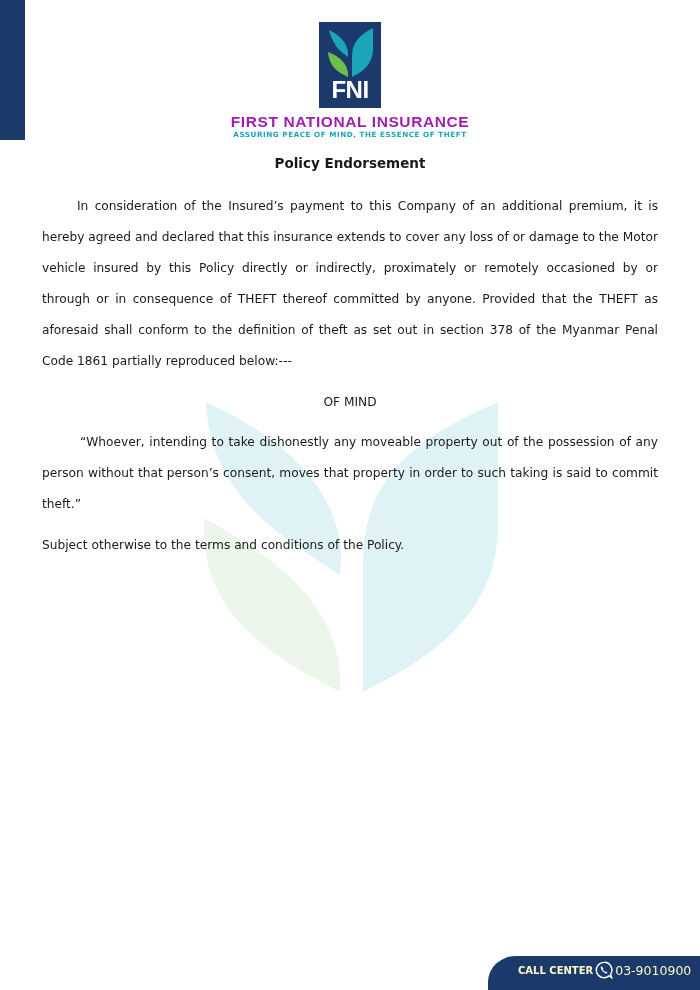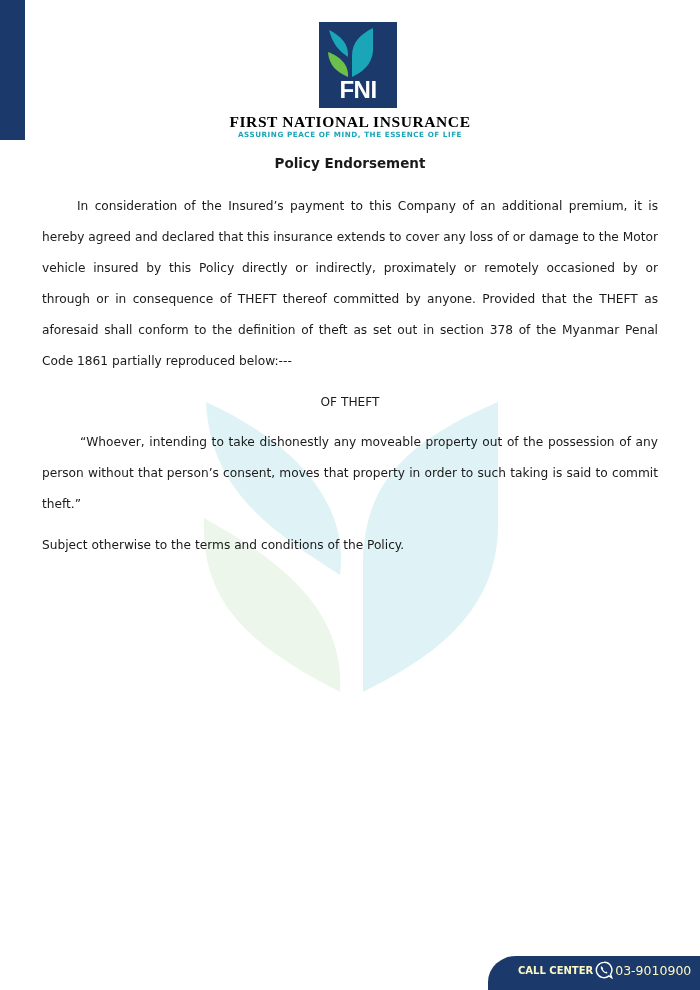--- a/index.html
+++ b/index.html
@@ -17,32 +17,31 @@
     position: absolute; left: 200px; top: 400px; width: 300px; height: 295px;
     z-index: 0;
   }
   .logo {
     position: absolute; left: 210px; top: 20px; width: 280px; height: 120px;
     text-align: center;
   }
   .logo-box {
     position: absolute; left: 109px; top: 2px; width: 62px; height: 86px;
     background: #1b3a6b;
-    padding-left: 16px;
   }
   .logo-box svg { position: absolute; left: 0; top: 0; }
   .logo-fni {
     position: absolute; left: 0; right: 0; top: 54px;
     color: #ffffff; font-weight: bold; font-size: 24px; letter-spacing: -0.5px;
     font-family: "Liberation Sans", sans-serif; text-align: center;
   }
   .logo-name {
     position: absolute; left: 0; right: 0; top: 93px;
-    color: #000000; font-weight: bold; font-size: 15.5px; letter-spacing: 0.6px;
-    font-family: Liberation Serif, serif; white-space: nowrap;
+    color: #a21caf; font-weight: bold; font-size: 15.5px; letter-spacing: 0.6px;
+    font-family: Liberation Sans, sans-serif; white-space: nowrap;
   }
   .logo-tag {
     position: absolute; left: 0; right: 0; top: 110px;
     color: #1aa5b8; font-weight: bold; font-size: 7.2px; letter-spacing: 0.55px;
     font-family: "DejaVu Sans", sans-serif; white-space: nowrap;
   }
   .title {
     position: absolute; left: 0; right: 0; top: 155px; text-align: center;
     font-weight: bold; font-size: 13.5px;
   }
@@ -81,28 +80,28 @@
 <div class="logo">
   <div class="logo-box">
     <svg width="62" height="86" viewBox="0 0 62 86">
       <path d="M10 8 C 14 24, 22 30, 29 35 C 30 22, 22 14, 10 8 Z" fill="#1aa5b8"></path>
       <path d="M9 30 C 10 44, 18 50, 29 55 C 30 42, 20 34, 9 30 Z" fill="#6cc04a"></path>
       <path d="M54 6 C 42 12, 33 20, 33 34 L 33 55 C 48 48, 55 38, 54 24 Z" fill="#1aa5b8"></path>
     </svg>
     <div class="logo-fni">FNI</div>
   </div>
   <div class="logo-name">FIRST NATIONAL INSURANCE</div>
-  <div class="logo-tag">ASSURING PEACE OF MIND, THE ESSENCE OF LIFE</div>
+  <div class="logo-tag">ASSURING PEACE OF MIND, THE ESSENCE OF THEFT</div>
 </div>
 
 <div class="title">Policy Endorsement</div>
 
 <div class="content">
   <p class="p1">In consideration of the Insured’s payment to this Company of an additional premium, it is hereby agreed and declared that this insurance extends to cover any loss of or damage to the Motor vehicle insured by this Policy directly or indirectly, proximately or remotely occasioned by or through or in consequence of THEFT thereof committed by anyone. Provided that the THEFT as aforesaid shall conform to the definition of theft as set out in section 378 of the Myanmar Penal Code 1861 partially reproduced below:---</p>
-  <p class="center-heading">OF THEFT</p>
+  <p class="center-heading">OF MIND</p>
   <p class="p2">“Whoever, intending to take dishonestly any moveable property out of the possession of any person without that person’s consent, moves that property in order to such taking is said to commit theft.”</p>
   <p class="p3">Subject otherwise to the terms and conditions of the Policy.</p>
 </div>
 
 <div class="footer">
   <div class="footer-inner">
     <span class="footer-label">CALL CENTER</span>
     <svg class="phone-icon" viewBox="0 0 20 20">
       <path d="M10 1.5 A8.5 8.5 0 1 0 15.5 16.5 L 18.5 18.5 L 17.3 14.8 A8.5 8.5 0 0 0 10 1.5 Z" fill="none" stroke="#ffffff" stroke-width="1.6"></path>
       <path d="M6.8 5.5 C 6 6.5, 6.5 9, 8.5 11.3 C 10.5 13.5, 13 14.3, 14 13.4 L 12.6 11.8 L 11.4 12.3 C 10.3 11.6, 9.2 10.4, 8.6 9.2 L 9.2 8.1 Z" fill="#ffffff"></path>

